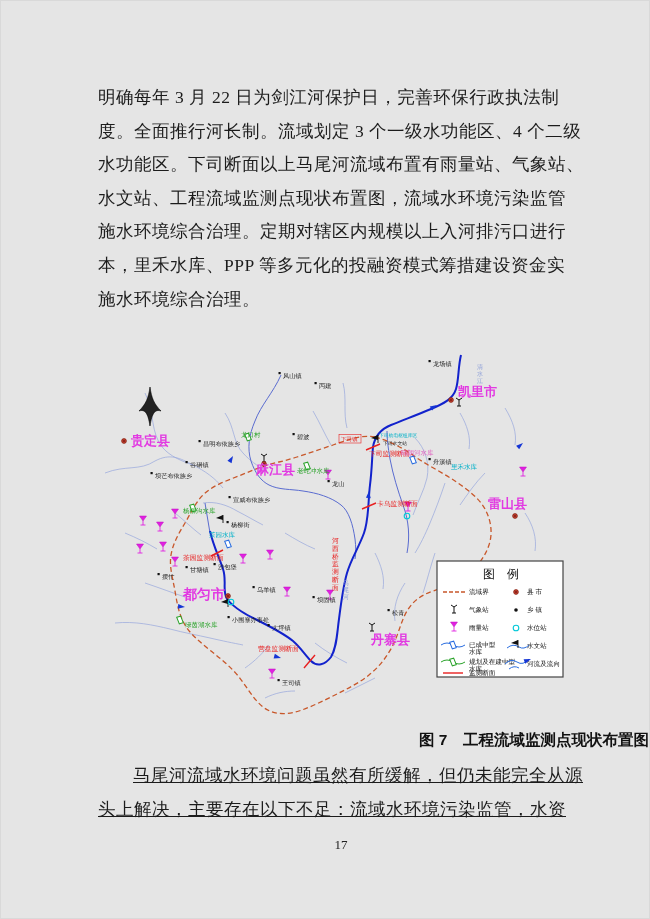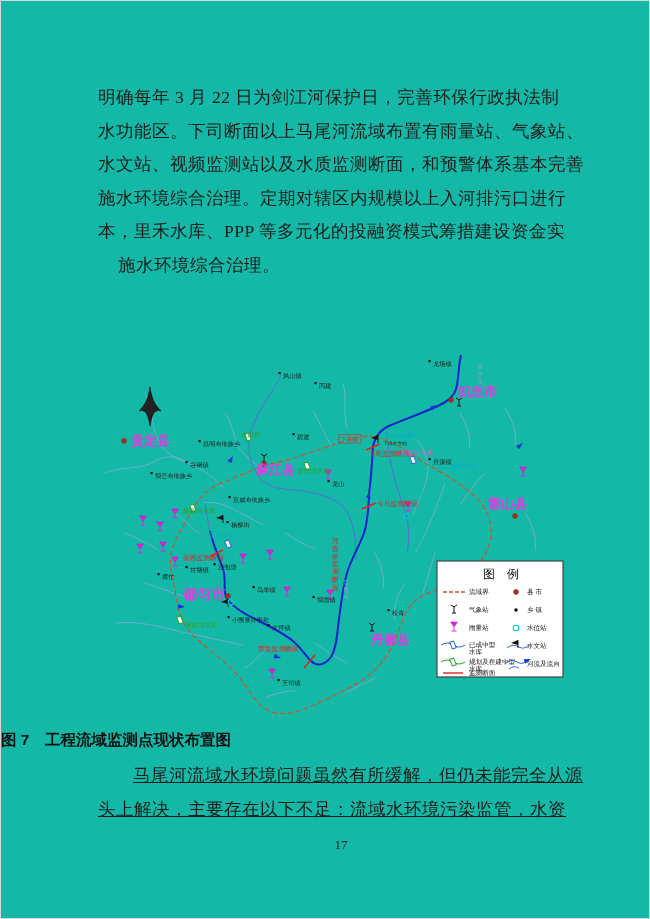--- a/index.html
+++ b/index.html
@@ -1,36 +1,37 @@
 <!DOCTYPE html>
 <html><head>
 <meta charset="utf-8">
 <style>
   html,body{margin:0;padding:0;background:#ffffff;}
-  .page{position:relative;width:648px;height:917px;background:#14b8a6;border:1px solid #d9d9d9;
+  .page{position:relative;width:648px;height:917px;background:#e5e5e5;border:1px solid #d9d9d9;
         font-family:"Liberation Serif","DejaVu Serif",serif;color:#1c1c1c;overflow:hidden;}
   .body-text{position:absolute;left:97px;width:456px;}
   .body-text .line{font-size:17.5px;line-height:33.6px;height:33.6px;white-space:nowrap;
         text-align:justify;text-align-last:justify;letter-spacing:.5px;}
-  .body-text .line.last{text-align-last:left;margin-left:20px;}
+  .body-text .line.last{text-align-last:left;}
   .body-text .line.indent{text-indent:2em;}
-  .fig-caption{position:absolute;left:0;top:729px;width:100%;text-align:left;
+  .fig-caption{position:absolute;left:0;top:729px;width:100%;text-align:right;
         font-family:"Liberation Sans","DejaVu Sans",sans-serif;font-weight:bold;font-size:15.5px;color:#111;}
   .page-number{position:absolute;left:0;top:836px;width:100%;text-align:center;font-size:13px;color:#222;margin-left:16px;}
   .map-wrap{position:absolute;left:84px;top:352px;width:482px;height:374px;}
   svg text{font-family:"Liberation Sans","DejaVu Sans",sans-serif;}
 </style>
 </head>
 <body>
 
 <div class="page">
   <div class="body-text" id="para1" style="top:80px;">
       <div class="line">明确每年 3 月 22 日为剑江河保护日，完善环保行政执法制</div>
+      <div class="line">度。全面推行河长制。流域划定 3 个一级水功能区、4 个二级</div>
       <div class="line">水功能区。下司断面以上马尾河流域布置有雨量站、气象站、</div>
-      <div class="line">水文站、视频监测站以及水质监测断面，和预警体系基本完善</div>
+      <div class="line">水文站、工程流域监测点现状布置图，流域水环境污染监管</div>
       <div class="line">施水环境综合治理。定期对辖区内规模以上入河排污口进行</div>
       <div class="line">本，里禾水库、PPP 等多元化的投融资模式筹措建设资金实</div>
       <div class="line last">施水环境综合治理。</div>
     </div>
   <div class="map-wrap" id="mapwrap"><svg viewBox="0 0 482 374" width="482" height="374">
         <path d="M20,120 C40,112 55,118 70,108 C85,100 95,105 108,112" fill="none" stroke="#97a6dd" stroke-width="0.7"></path>
         <path d="M60,40 C70,60 65,80 78,95 C85,103 96,108 108,112" fill="none" stroke="#97a6dd" stroke-width="0.7"></path>
         <path d="M108,112 C120,118 130,125 138,135" fill="none" stroke="#97a6dd" stroke-width="0.7"></path>
         <path d="M140,60 C150,75 148,90 158,100 C165,108 172,112 180,118" fill="none" stroke="#97a6dd" stroke-width="0.7"></path>
         <path d="M118,150 C130,148 142,152 152,158 C162,163 170,168 178,172" fill="none" stroke="#97a6dd" stroke-width="0.7"></path>

